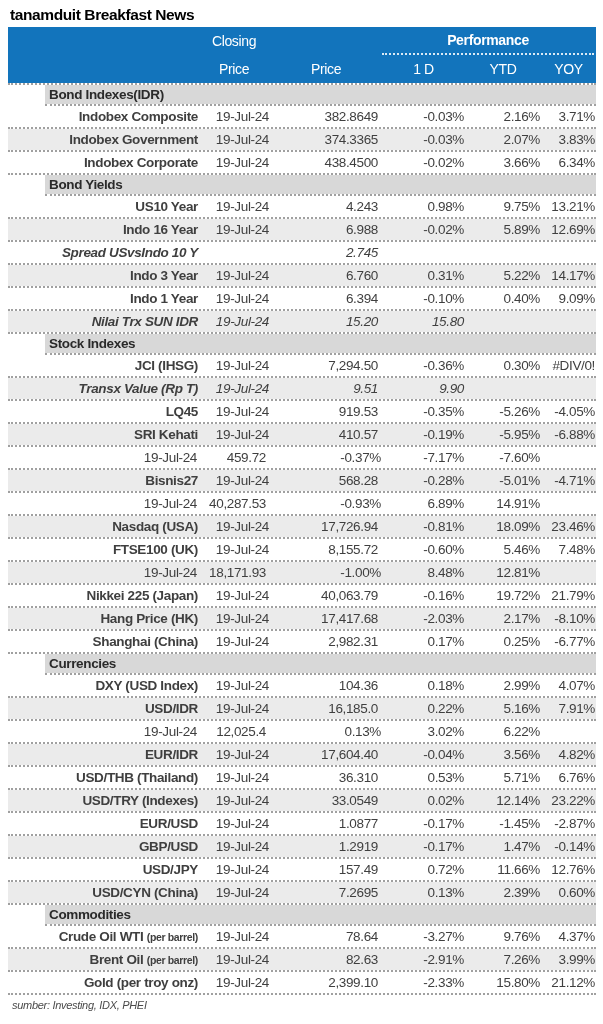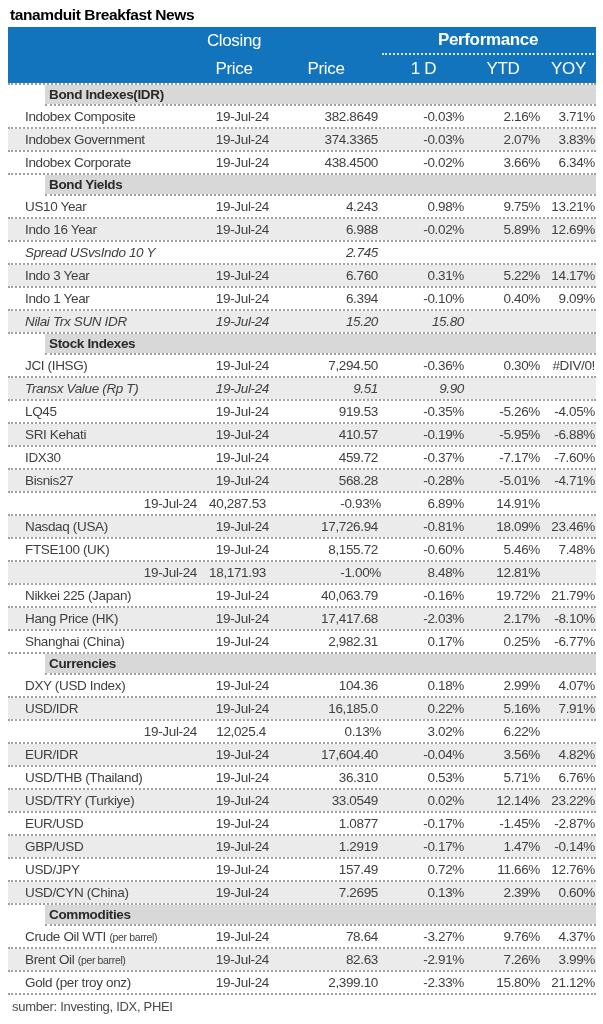--- a/index.html
+++ b/index.html
@@ -26,21 +26,21 @@
   
   .thead{
     background:var(--blue);
     background-clip:padding-box;
     color:#fff;
     border-bottom:2px dotted var(--dots);
   }
   .thr{display:grid;grid-template-columns:190px 72px 112px 214px;height:28px;}
   .thr2{display:grid;grid-template-columns:190px 72px 112px 83px 76px 55px;height:28px;}
   .th{
-    font-size:17px;
+    font-size:14px;
     display:flex;align-items:center;justify-content:center;
     white-space:nowrap;
   }
   .th-perf{
     font-weight:bold;
     margin:0 2px 0 0;
     border-bottom:2px dotted rgba(255,255,255,0.85);
     align-self:stretch;
     display:flex;align-items:center;justify-content:center;
   }
@@ -62,27 +62,27 @@
     background-clip:padding-box;
     margin-left:37px;
   }
   .section-label{
     font-size:13.5px;font-weight:bold;color:#2A2A2A;
     line-height:19px;padding-left:4px;white-space:nowrap;
   }
   .cell{
     font-size:13.5px;line-height:21px;white-space:nowrap;overflow:visible;
   }
-  .c-label{text-align:left;padding-left:17px;}
+  .c-label{text-align:right;padding-left:17px;font-weight:bold;}
   .c-date{text-align:right;padding-right:1px;}
   .c-price{text-align:right;padding-right:4px;}
   .c-pct{text-align:right;padding-right:1px;}
   .sub{font-size:10.5px;}
   .footer{
-    font-size:13px;color:#4A4A4A;
+    font-size:11px;font-style:italic;color:#4A4A4A;
     padding:4px 0 0 4px;letter-spacing:-0.3px;
   }
 </style>
 </head>
 <body>
 
 <div class="page">
   <div class="title">tanamduit Breakfast News</div>
 
   <div class="table">
@@ -210,21 +210,20 @@
         </div>
         <div class="row alt">
           <div class="cell c-label"><span>SRI Kehati</span></div>
           <div class="cell c-date">19-Jul-24</div>
           <div class="cell c-price">410.57</div>
           <div class="cell c-pct">-0.19%</div>
           <div class="cell c-pct">-5.95%</div>
           <div class="cell c-pct">-6.88%</div>
         </div>
         <div class="row">
-          <div class="cell c-label"><span>IDX30</span></div>
           <div class="cell c-date">19-Jul-24</div>
           <div class="cell c-price">459.72</div>
           <div class="cell c-pct">-0.37%</div>
           <div class="cell c-pct">-7.17%</div>
           <div class="cell c-pct">-7.60%</div>
         </div>
         <div class="row alt">
           <div class="cell c-label"><span>Bisnis27</span></div>
           <div class="cell c-date">19-Jul-24</div>
           <div class="cell c-price">568.28</div>
@@ -322,21 +321,21 @@
         </div>
         <div class="row">
           <div class="cell c-label"><span>USD/THB (Thailand)</span></div>
           <div class="cell c-date">19-Jul-24</div>
           <div class="cell c-price">36.310</div>
           <div class="cell c-pct">0.53%</div>
           <div class="cell c-pct">5.71%</div>
           <div class="cell c-pct">6.76%</div>
         </div>
         <div class="row alt">
-          <div class="cell c-label"><span>USD/TRY (Turkiye)</span></div>
+          <div class="cell c-label"><span>USD/TRY (Indexes)</span></div>
           <div class="cell c-date">19-Jul-24</div>
           <div class="cell c-price">33.0549</div>
           <div class="cell c-pct">0.02%</div>
           <div class="cell c-pct">12.14%</div>
           <div class="cell c-pct">23.22%</div>
         </div>
         <div class="row">
           <div class="cell c-label"><span>EUR/USD</span></div>
           <div class="cell c-date">19-Jul-24</div>
           <div class="cell c-price">1.0877</div>

